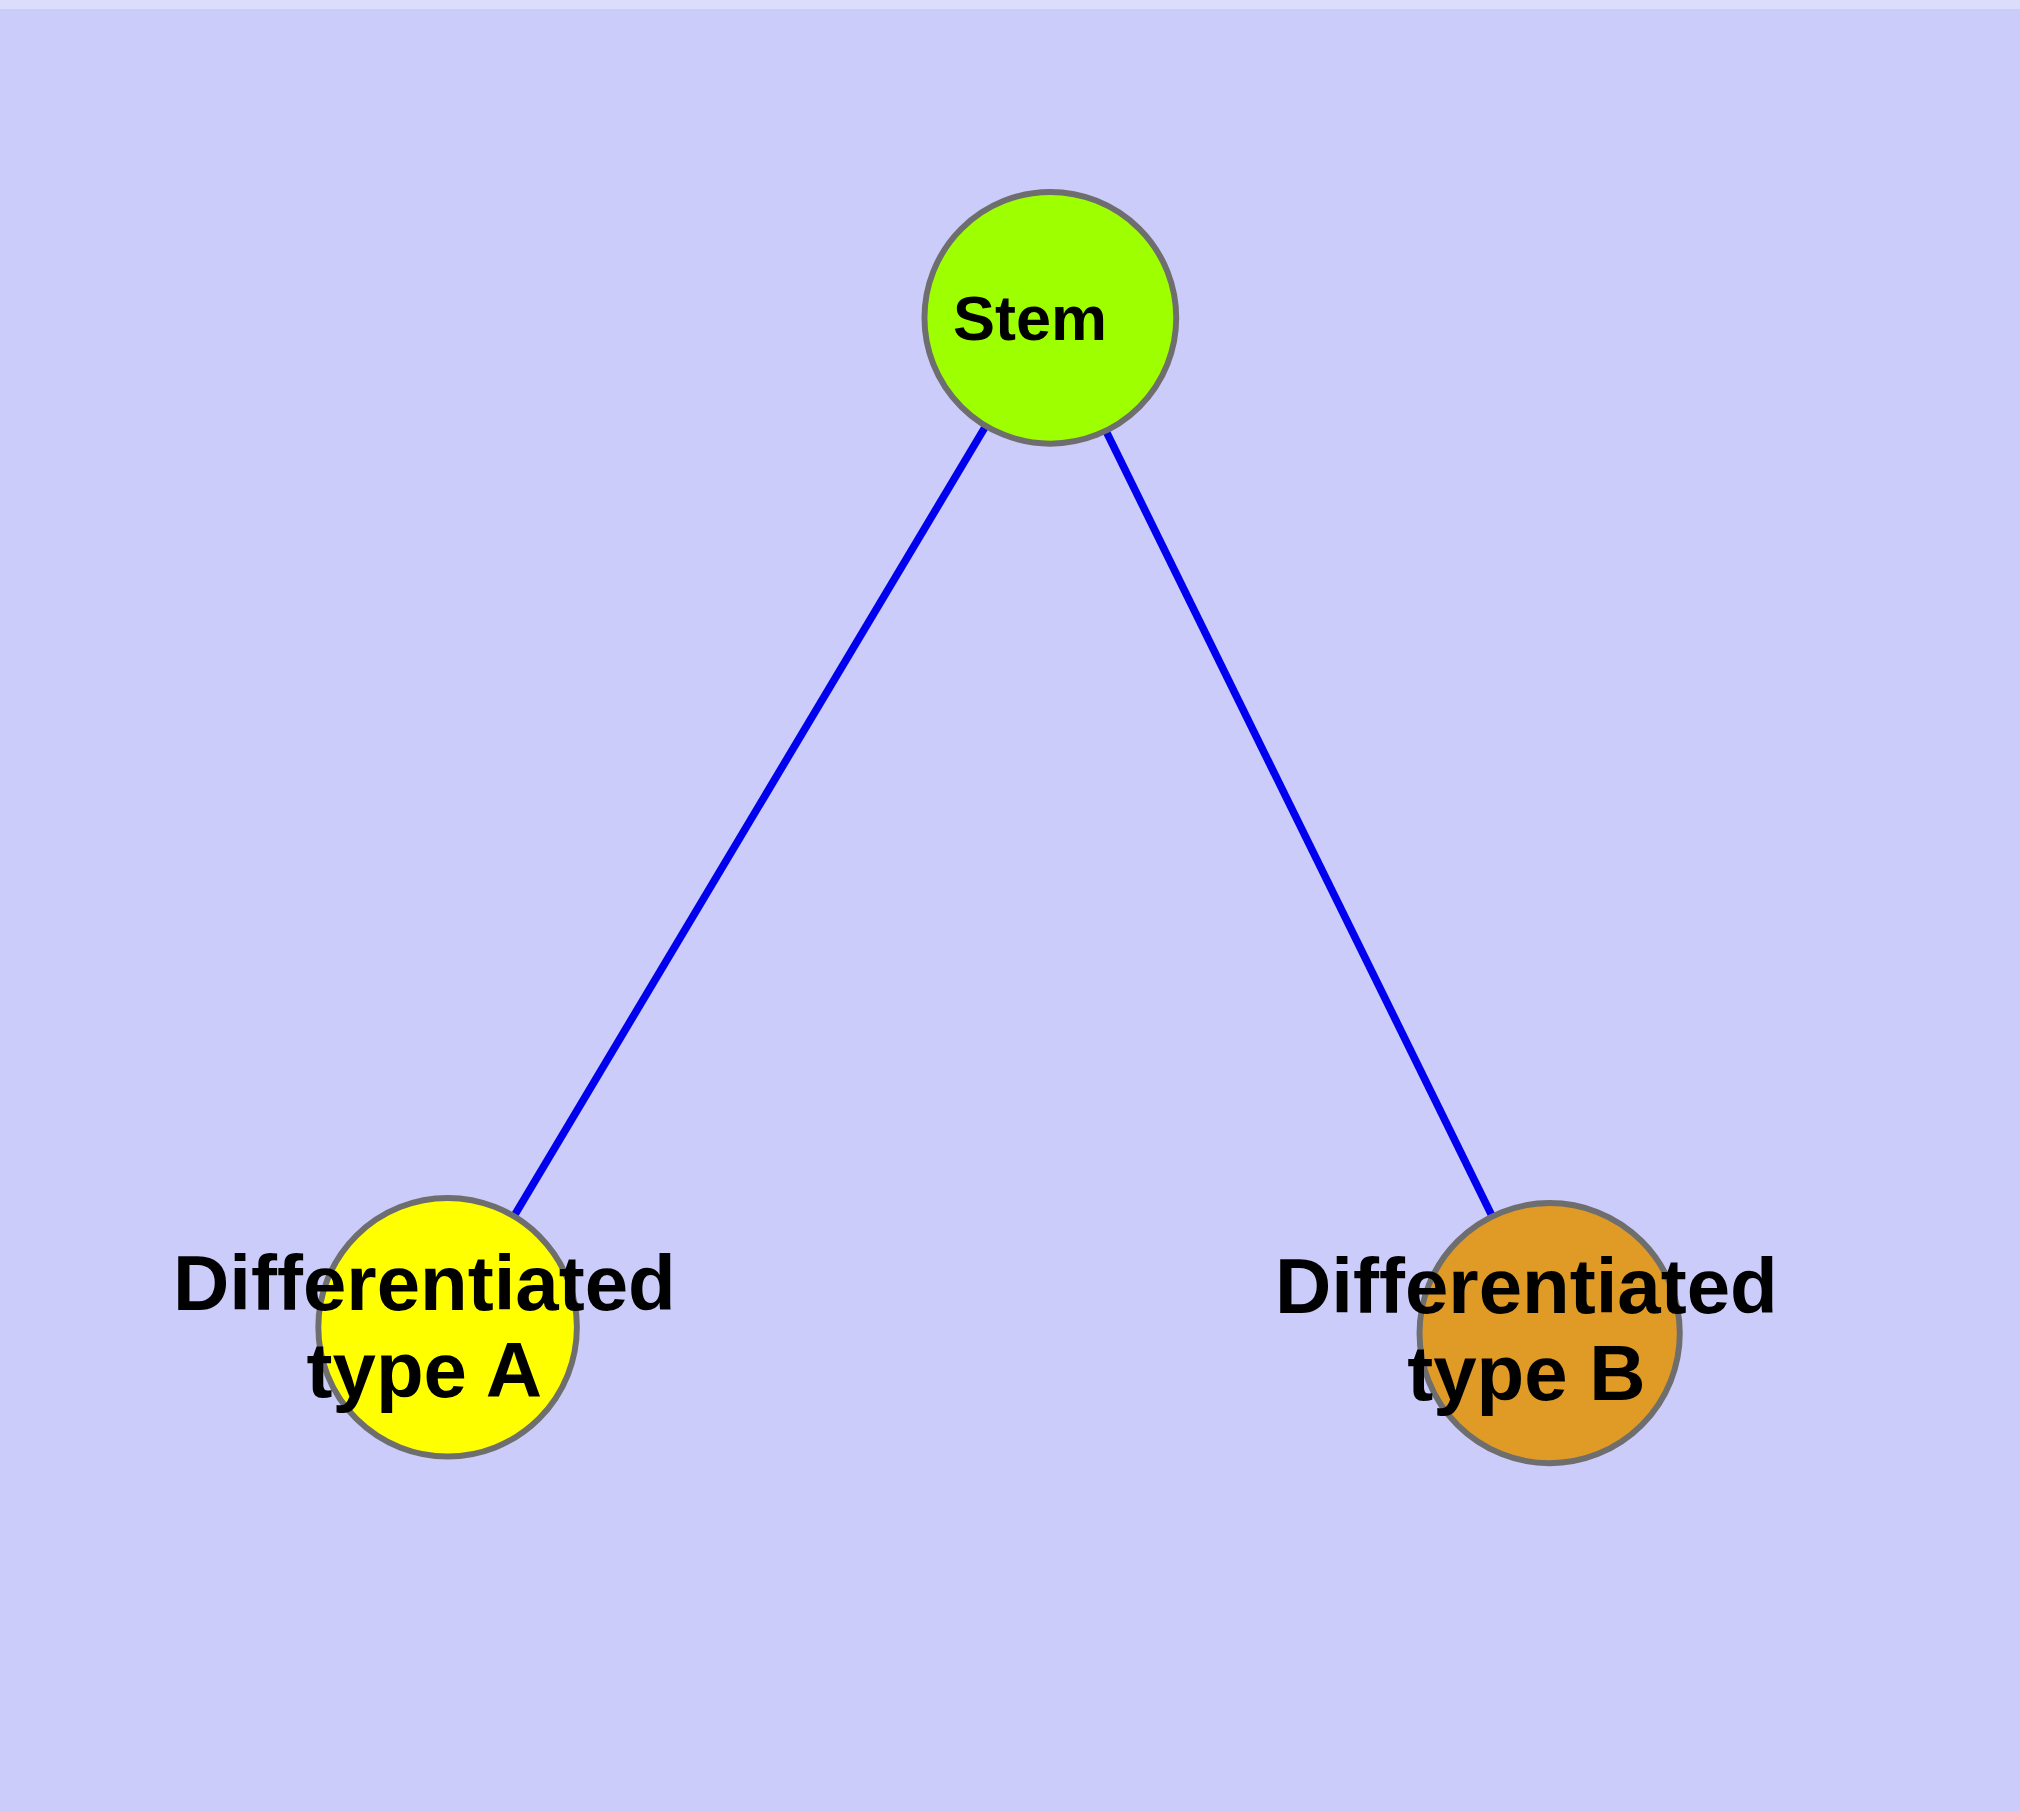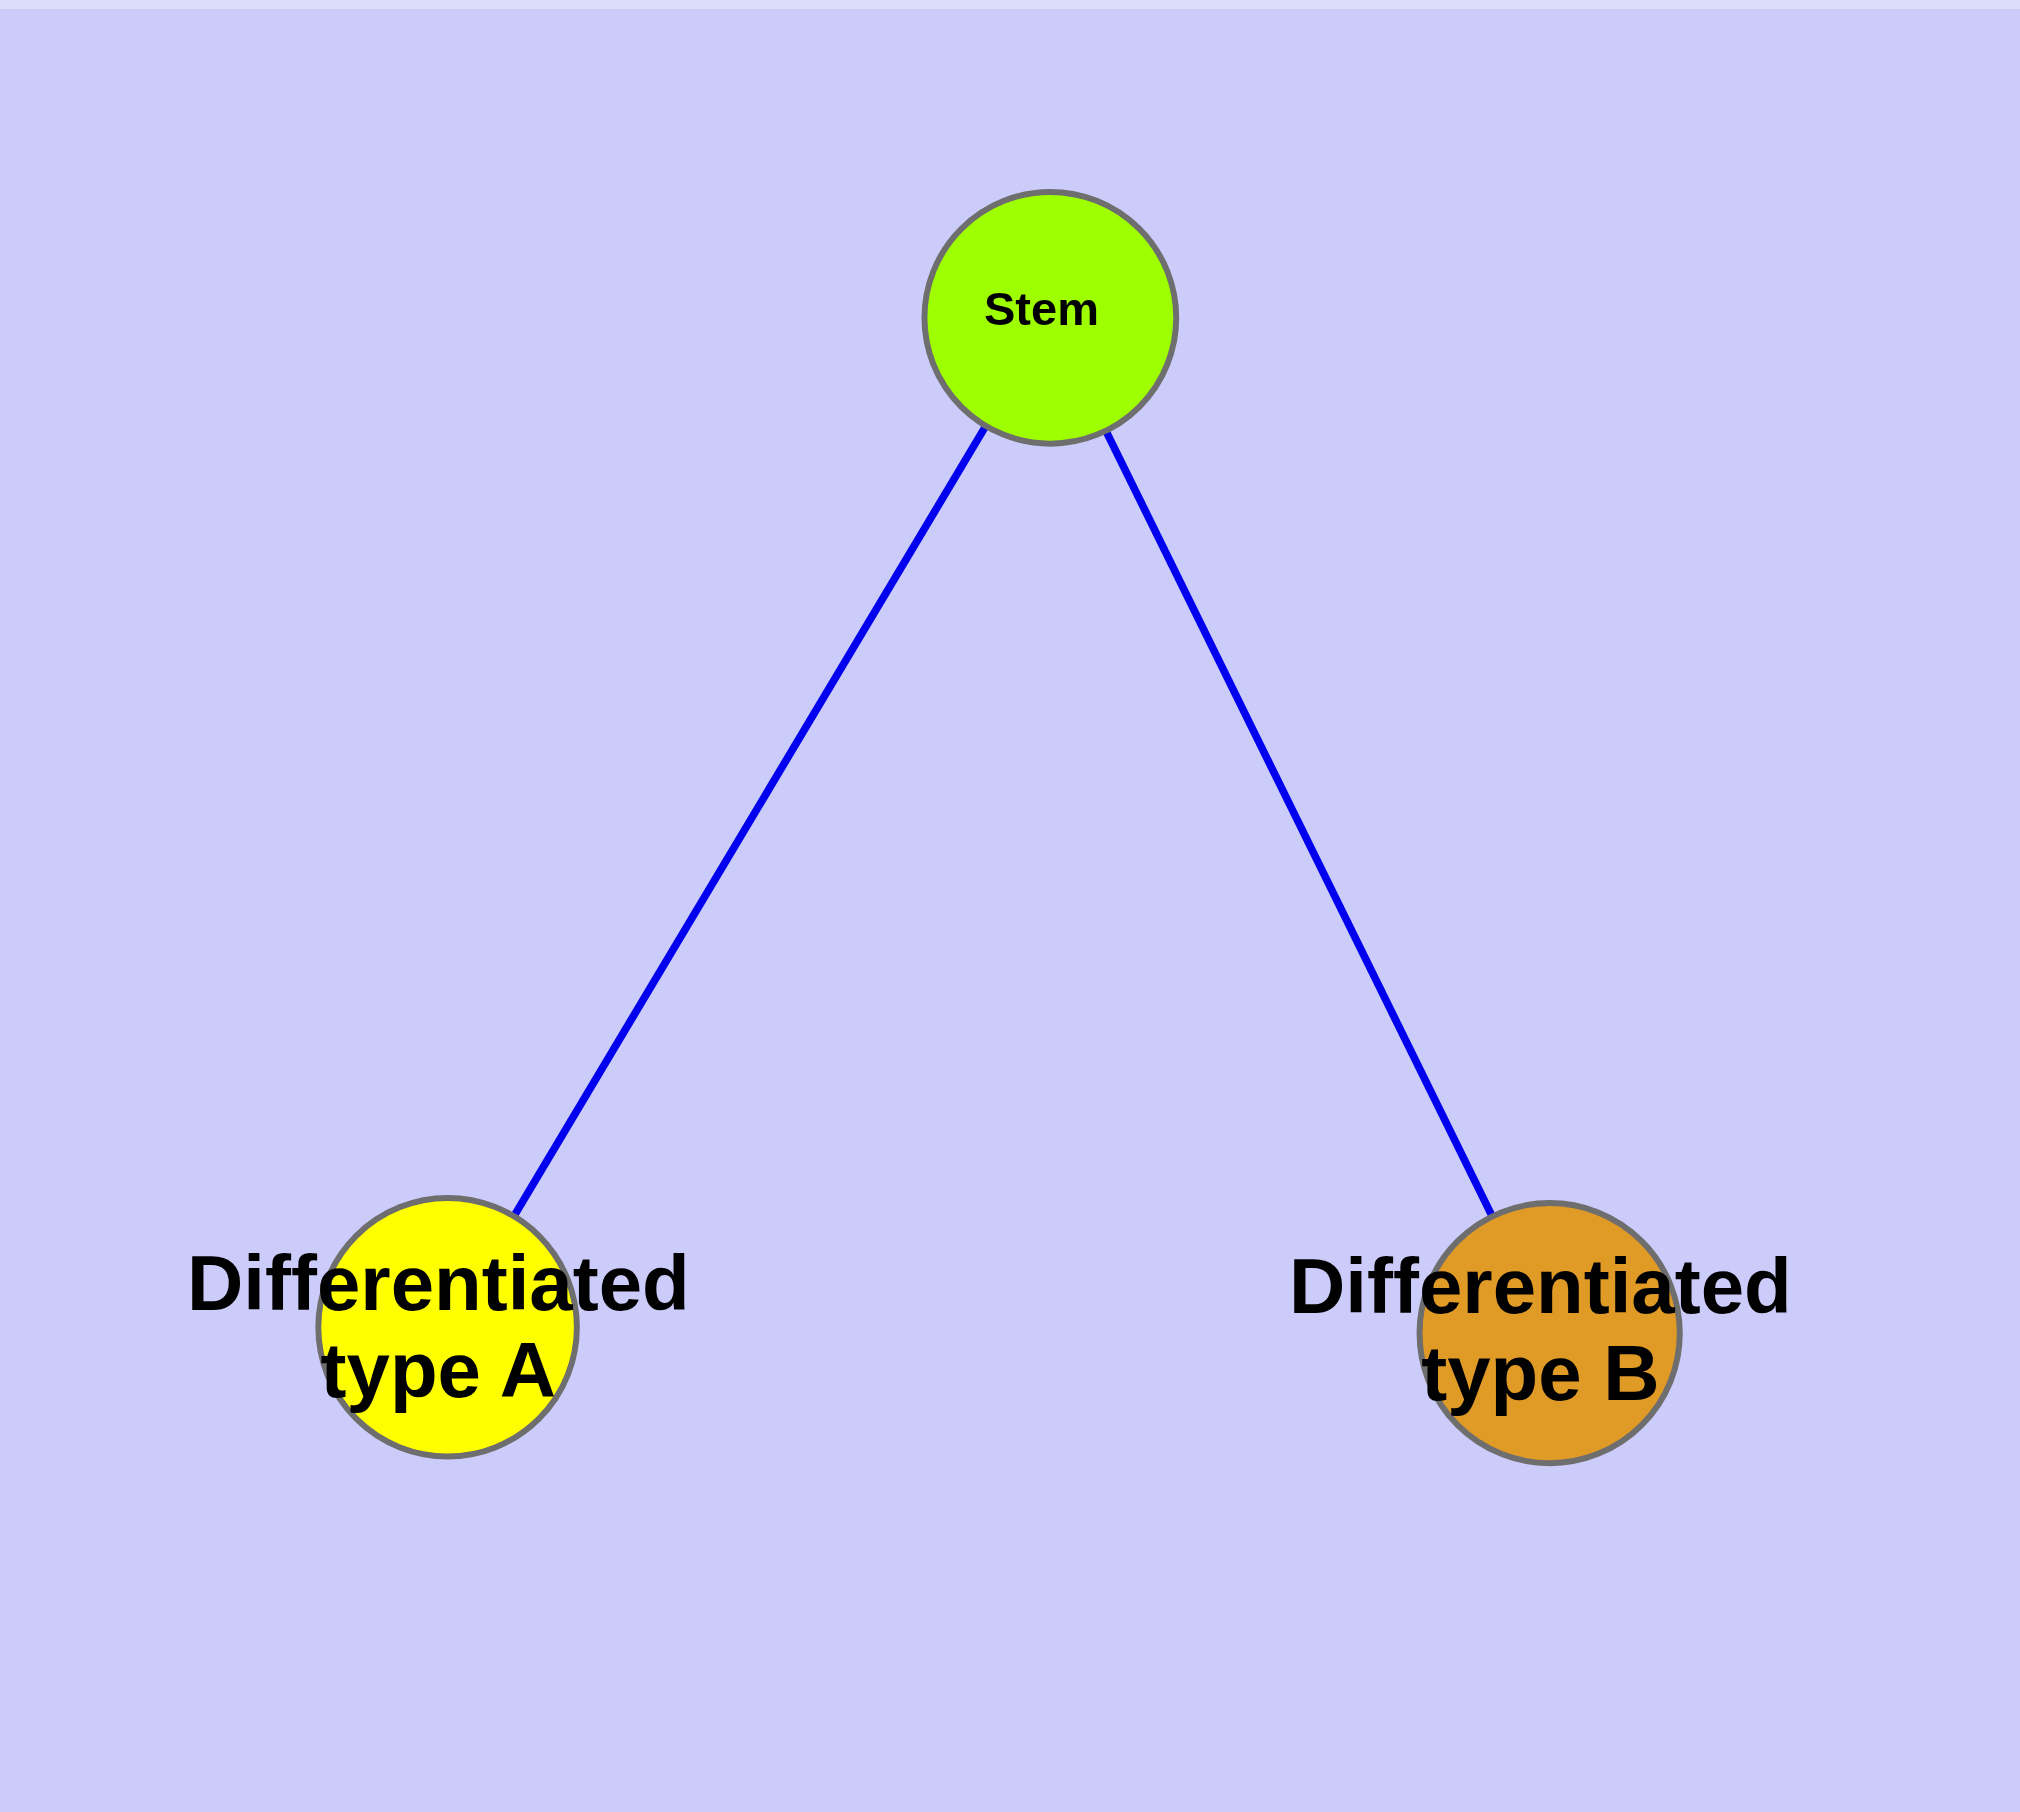--- a/index.html
+++ b/index.html
@@ -39,21 +39,20 @@
     line-height: 1.12;
     white-space: pre;
     pointer-events: none;
     -webkit-font-smoothing: antialiased;
   }
   .label-stem {
     font-size: 63px;
   }
   .label-leaf {
     font-size: 78px;
-    margin-left: 14px;
   }
 </style>
 </head>
 <body>
 
 <div id="stage" style="width: 2021px; height: 1812px; background: rgb(204, 204, 250);">
 
   <div id="top-strip" style="width: 2021px; background: rgb(220, 220, 251);"></div>
 
   <svg id="graph-svg" viewBox="0 0 2384 2138" preserveAspectRatio="none" xmlns="http://www.w3.org/2000/svg">
@@ -62,21 +61,21 @@
         <line x1="1301.6519449795578" y1="502.43129046775937" x2="1763.1420006197536" y2="1441.0816922622491" stroke="#0000ee" stroke-width="9" stroke-linecap="butt"></line>
       </g>
     <g id="nodes-layer">
         <circle cx="1239" cy="375" r="148.5" fill="#9eff00" stroke="#6e6e6e" stroke-width="7"></circle>
         <circle cx="528" cy="1566" r="152.5" fill="#ffff00" stroke="#6e6e6e" stroke-width="7"></circle>
         <circle cx="1828" cy="1573" r="153.5" fill="#e09a26" stroke="#6e6e6e" stroke-width="7"></circle>
       </g>
   </svg>
 
   <div id="labels-layer">
-      <div class="node-label label-stem" style="font-size: 47px; color: rgb(0, 0, 0); left: 984px; top: 283px;">Stem</div>
+      <div class="node-label label-stem" style="font-size: 63px; color: rgb(0, 0, 0); left: 953px; top: 283px;">Stem</div>
       <div class="node-label label-leaf" style="font-size: 78px; color: rgb(0, 0, 0); left: 173px; top: 1240px;">Differentiated
 type A</div>
       <div class="node-label label-leaf" style="font-size: 78px; color: rgb(0, 0, 0); left: 1275px; top: 1243px;">Differentiated
 type B</div>
     </div>
 
 </div>
 
 
 </body></html>

